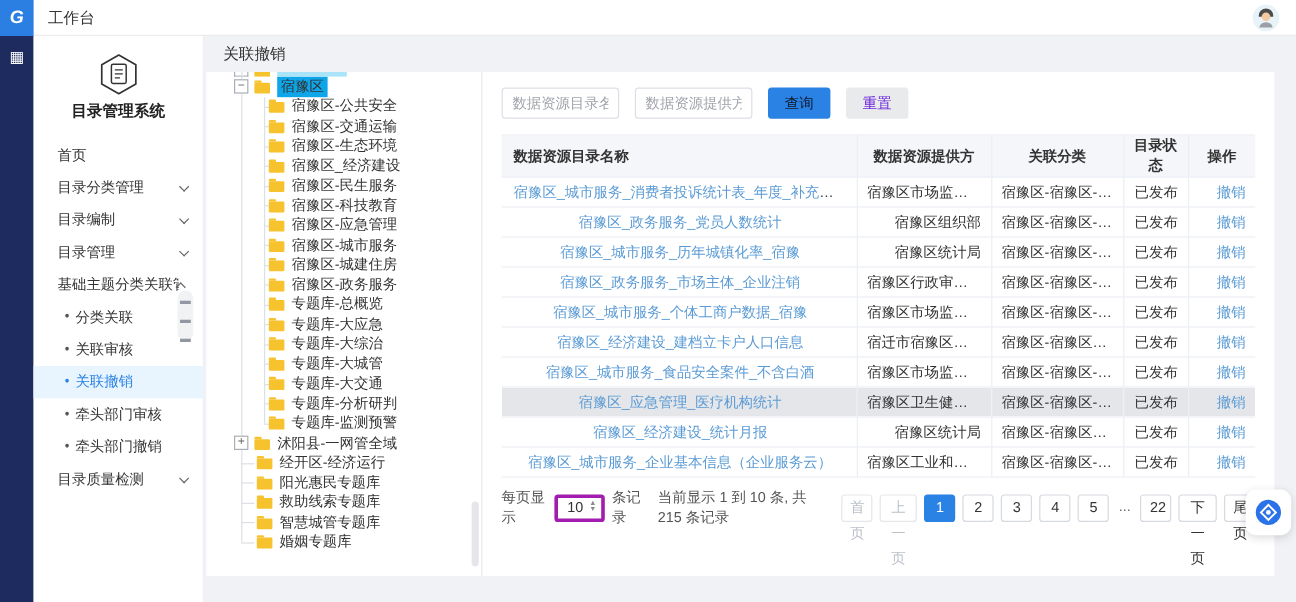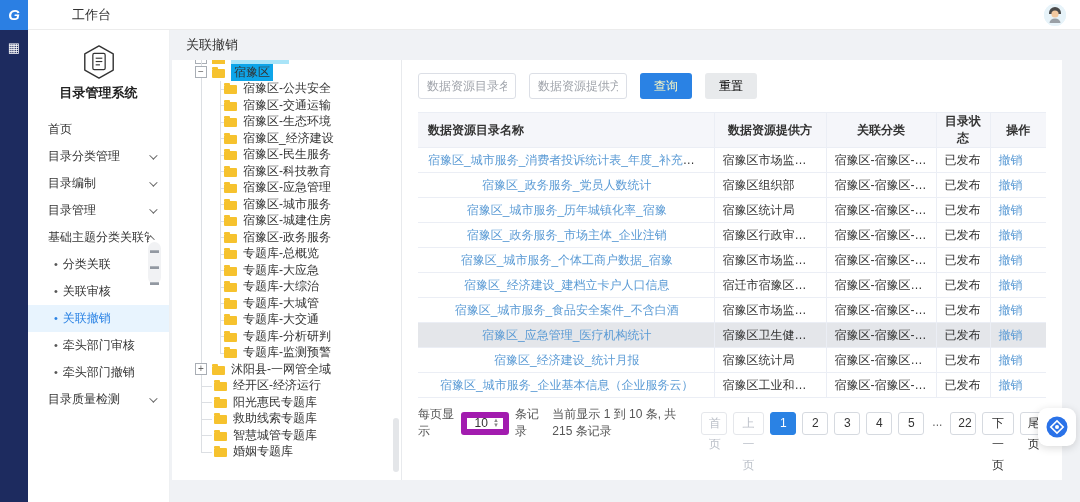--- a/index.html
+++ b/index.html
@@ -3,21 +3,21 @@
 <meta charset="utf-8">
 <style>
   * { margin:0; padding:0; box-sizing:border-box; }
   html,body { width:1080px; height:502px; overflow:hidden; }
   body { font-family:"Liberation Sans","DejaVu Sans",sans-serif; font-size:12px; color:#333; background:#f0f2f5; position:relative; }
 
   
   .topbar { position:absolute; top:0; left:0; width:1080px; height:30px; background:#fff; border-bottom:1px solid #ececec; display:flex; align-items:center; z-index:30; }
   .logo { width:28px; height:30px; background:#2b7fe3; color:#fff; display:flex; align-items:center; justify-content:center; font-weight:bold; font-size:15px; font-style:italic; }
   .app-title { font-size:14px; font-weight:bold; color:#2b2b2b; margin-left:10px; }
-  .top-menu { font-size:13px; color:#333; margin-left:44px; cursor:pointer; }
+  .top-menu { font-size:13px; color:#333; margin-left:12px; cursor:pointer; }
   .top-right { margin-left:auto; margin-right:14px; }
   .avatar { width:22px; height:22px; border-radius:50%; background:#e7f3f9; display:block; }
 
   
   .rail { position:absolute; left:0; top:30px; width:28px; height:472px; background:#1d2b5f; }
   .rail .grid-ic { display:block; text-align:center; color:#fff; font-size:13px; margin-top:10px; cursor:pointer; }
 
   
   .sidebar { position:absolute; left:28px; top:30px; width:142px; height:472px; background:#fff; border-right:1px solid #eef0f2; z-index:5; }
   .sys-icon { display:block; margin:14px auto 4px auto; }
@@ -62,36 +62,36 @@
   .clip-folder { width:13px; height:5px; background:#f6c22e; margin-right:6px; }
   .clip-hl { width:58px; height:6px; background:#a9e4f8; }
   .scroll-thumb { position:absolute; right:2px; bottom:8px; width:6px; height:54px; background:#e4e6e9; border-radius:3px; }
 
   
   .table-pane { flex:1; padding:13px 16px 0 16px; position:relative; }
   .filter-row { display:flex; align-items:center; margin-bottom:13px; }
   .f-input { width:98px; height:26px; border:1px solid #dcdfe6; border-radius:3px; padding:0 8px; font-size:12px; color:#333; font-family:inherit; margin-right:13px; }
   .f-input::placeholder { color:#a0a4ab; }
   .btn { height:26px; border:none; border-radius:3px; font-size:12px; padding:0 14px; cursor:pointer; font-family:inherit; }
-  .btn.primary { background:#2a82e4; color:#fef9c3; margin-right:13px; }
-  .btn.plain { background:#e8eaec; color:#000000; }
+  .btn.primary { background:#2a82e4; color:#0f172a; margin-right:13px; }
+  .btn.plain { background:#e8eaec; color:#6d28d9; }
 
   table.grid { width:100%; border-collapse:collapse; table-layout:fixed; }
   .grid th { background:#f5f6fa; font-weight:bold; color:#333; font-size:12px; height:27px; border:1px solid #ebeef5; border-left:none; padding:0 8px; text-align:center; }
   .grid th:first-child { text-align:left; padding-left:10px; }
   .grid th:last-child { border-right:none; }
-  .grid td { height:25px; border:1px solid #ebeef5; border-left:none; font-size:12px; padding:0 8px; text-align:left; overflow:hidden; white-space:nowrap; text-overflow:ellipsis; }
+  .grid td { height:25px; border:1px solid #ebeef5; border-left:none; font-size:12px; padding:0 8px; text-align:right; overflow:hidden; white-space:nowrap; text-overflow:ellipsis; }
   .grid td:last-child { border-right:none; }
   .grid td.name { text-align:center; padding-left:10px; }
   .grid td.name a, .grid td.act a { color:#5b9bd5; text-decoration:none; cursor:pointer; }
   .grid tr.hl td { background:#e4e6ea; }
 
   
   .pager { display:flex; align-items:center; margin-top:8px; font-size:12px; color:#555; }
-  .pp-box { display:inline-flex; align-items:center; border:6px solid #a21caf; border-radius:3px; height:23px; padding:0 4px 0 8px; margin:0 6px; color:#333; cursor:pointer; }
+  .pp-box { display:inline-flex; align-items:center; border:3px solid #a21caf; border-radius:3px; height:23px; padding:0 4px 0 8px; margin:0 6px; color:#333; cursor:pointer; }
   .pp-arrows { display:inline-flex; flex-direction:column; line-height:5px; font-size:6px; color:#888; margin-left:5px; }
   .pages { margin-left:auto; display:flex; align-items:center; }
   .pbtn { min-width:26px; height:23px; line-height:21px; text-align:center; border:1px solid #d6dae0; border-radius:3px; background:#fff; color:#333; margin-left:6px; padding:0 7px; cursor:pointer; }
   .pbtn.disabled { color:#bcc1c9; border-color:#e5e7eb; cursor:default; }
   .pbtn.active { background:#2a82e4; border-color:#2a82e4; color:#fff; }
   .pbtn.ellipsis { border:none; background:transparent; padding:0 2px; min-width:14px; color:#666; cursor:default; }
 
   
   .assistant { position:absolute; left:1038px; top:408px; width:38px; height:38px; background:#fff; border-radius:9px; box-shadow:0 2px 8px rgba(0,0,0,.15); display:flex; align-items:center; justify-content:center; cursor:pointer; z-index:40; }
 </style>

